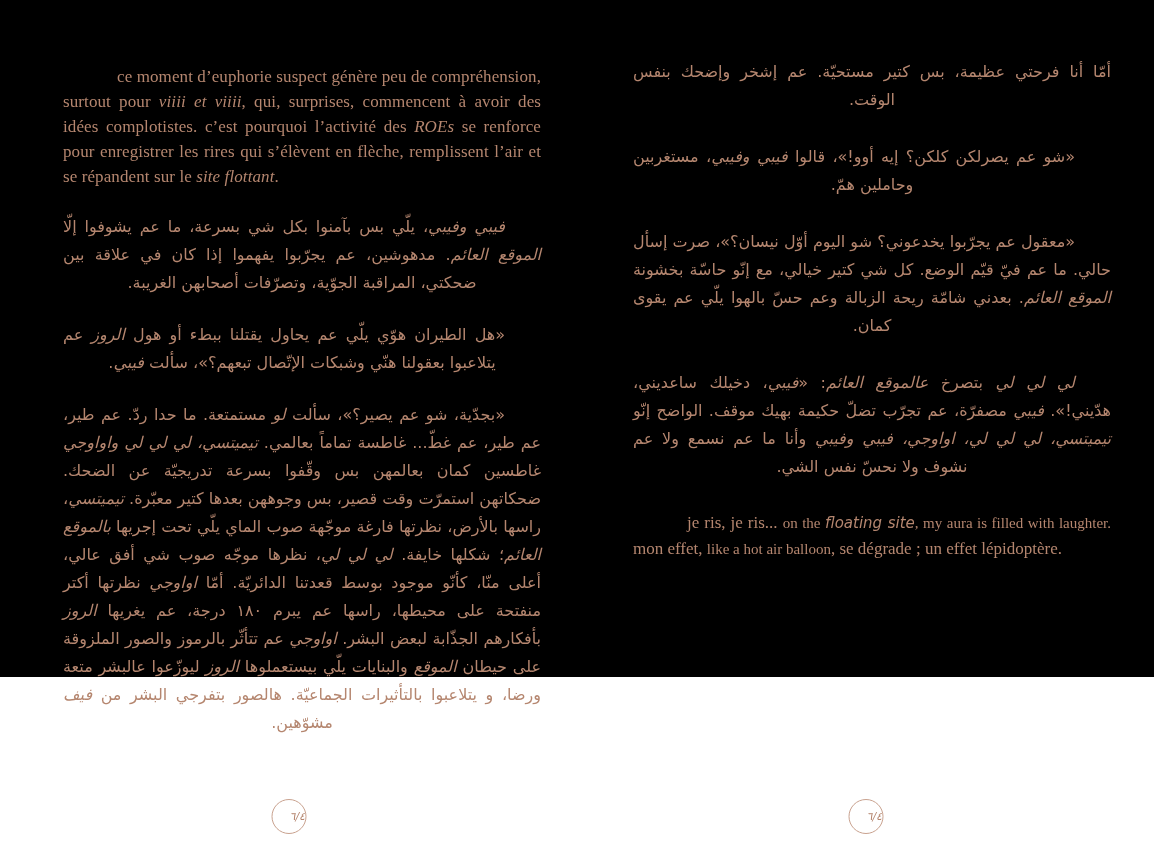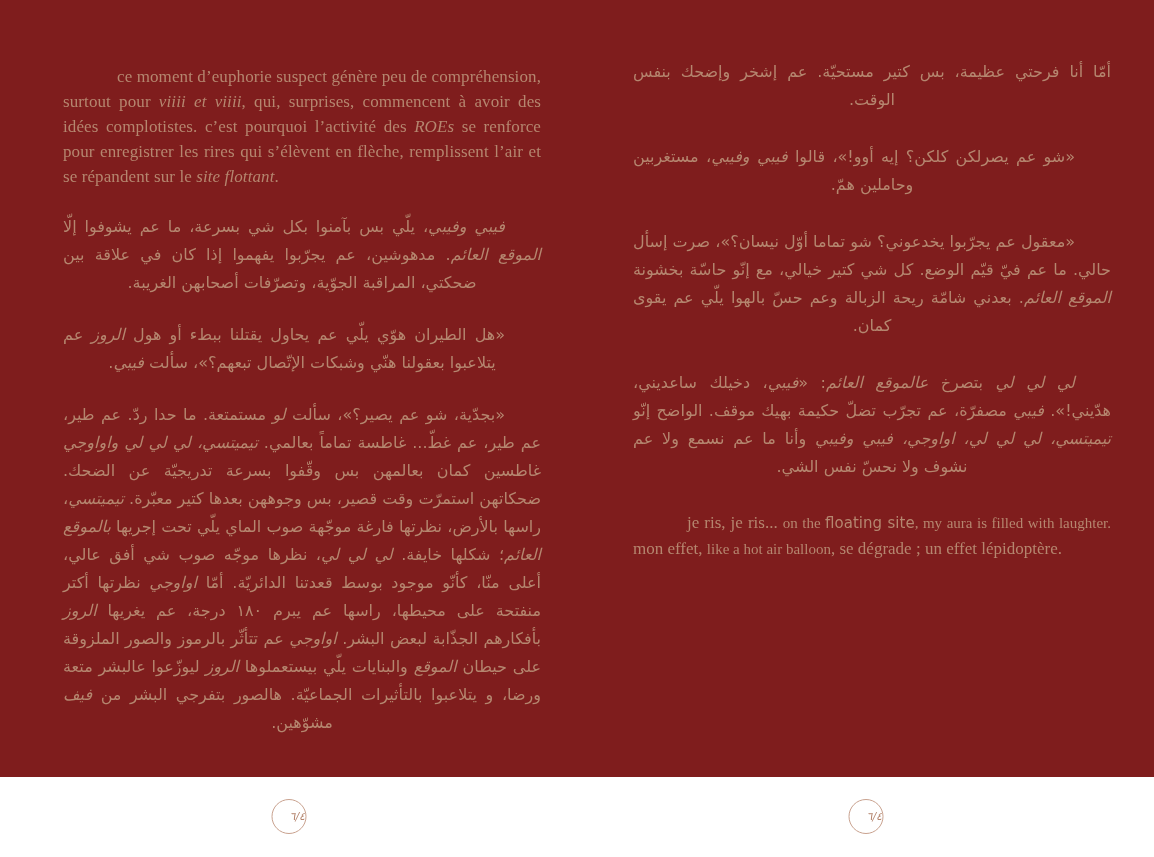--- a/index.html
+++ b/index.html
@@ -2,21 +2,21 @@
 <html><head>
 <meta charset="utf-8">
 <style>
   * { box-sizing: border-box; margin: 0; padding: 0; }
   html, body { background: #ffffff; }
   body {
     width: 1154px; height: 857px;
     overflow: hidden;
     font-family: "Liberation Serif", serif;
   }
-  .spread { display: flex; width: 1154px; height: 777px; background: #7f1d1d; }
+  .spread { display: flex; width: 1154px; height: 677px; background: #000000; }
   .page { position: relative; width: 577px; height: 857px; }
   .text-block { position: absolute; width: 478px; }
   .page-left  .text-block { left: 63px; top: 64px; }
   .page-right .text-block { left: 56px; top: 58px; }
 
   .para { color: #b5866f; margin: 0 0 24px 0; }
   .page-right .para { margin-bottom: 29px; }
 
   
   .fr {
@@ -44,21 +44,21 @@
     font-family: "Liberation Serif", serif;
     font-size: 17px; line-height: 26px;
     text-align: justify;
   }
   .mixed.indent { text-indent: 54px; }
 
   
   .seg-fr   { font-family: "Liberation Serif", serif; }
   .seg-fr-i { font-family: "Liberation Serif", serif; font-style: italic; }
   .seg-en   { font-family: Liberation Serif, serif; font-size: 15px; }
-  .seg-en-i { font-family: "DejaVu Sans", sans-serif; font-size: 15px; }
+  .seg-en-i { font-family: "DejaVu Sans", sans-serif; font-size: 15px; font-style: italic; }
   .seg-ar   {}
   .seg-ar-i { font-style: italic; }
 
   
   .folio {
     position: absolute;
     bottom: 23px; left: 50%;
     transform: translateX(-50%);
     width: 35px; height: 35px;
     border: 1.3px solid #c9a28f;
@@ -87,21 +87,21 @@
     </div>
     <div class="folio">
       <span>٦/٤</span>
     </div>
   </div>
 
   <div class="page page-right">
     <div class="text-block">
       <p class="para ar"><span class="seg-ar">أمّا أنا فرحتي عظيمة، بس كتير مستحيّة. عم إشخر وإضحك بنفس الوقت.</span></p>
       <p class="para ar indent"><span class="seg-ar">«شو عم يصرلكن كلكن؟ إيه أوو!»، قالوا </span><span class="seg-ar-i">فيبي وفيبي</span><span class="seg-ar">، مستغربين وحاملين همّ.</span></p>
-      <p class="para ar indent"><span class="seg-ar">«معقول عم يجرّبوا يخدعوني؟ شو تماما أوّل نيسان؟»، صرت إسأل حالي. ما عم فيّ قيّم الوضع. كل شي كتير خيالي، مع إنّو حاسّة بخشونة </span><span class="seg-ar-i">الموقع العائم</span><span class="seg-ar">. بعدني شامّة ريحة الزبالة وعم حسّ بالهوا يلّي عم يقوى كمان.</span></p>
+      <p class="para ar indent"><span class="seg-ar">«معقول عم يجرّبوا يخدعوني؟ شو اليوم أوّل نيسان؟»، صرت إسأل حالي. ما عم فيّ قيّم الوضع. كل شي كتير خيالي، مع إنّو حاسّة بخشونة </span><span class="seg-ar-i">الموقع العائم</span><span class="seg-ar">. بعدني شامّة ريحة الزبالة وعم حسّ بالهوا يلّي عم يقوى كمان.</span></p>
       <p class="para ar indent"><span class="seg-ar-i">لي لي لي</span><span class="seg-ar"> بتصرخ </span><span class="seg-ar-i">عالموقع العائم</span><span class="seg-ar">: «</span><span class="seg-ar-i">فيبي</span><span class="seg-ar">، دخيلك ساعديني، هدّيني!». </span><span class="seg-ar-i">فيبي</span><span class="seg-ar"> مصفرّة، عم تجرّب تضلّ حكيمة بهيك موقف. الواضح إنّو </span><span class="seg-ar-i">تيميتسي، لي لي لي، اواوجي، فيبي وفيبي</span><span class="seg-ar"> وأنا ما عم نسمع ولا عم نشوف ولا نحسّ نفس الشي.</span></p>
       <p class="para mixed indent"><span class="seg-fr">je ris, je ris... </span><span class="seg-en">on the </span><span class="seg-en-i">floating site</span><span class="seg-en">, my aura is filled with laughter. </span><span class="seg-fr">mon effet, </span><span class="seg-en">like a hot air balloon</span><span class="seg-fr">, se dégrade ; un effet lépidoptère.</span></p>
     </div>
     <div class="folio">
       <span>٦/٤</span>
     </div>
   </div>
 
 </div>
 

